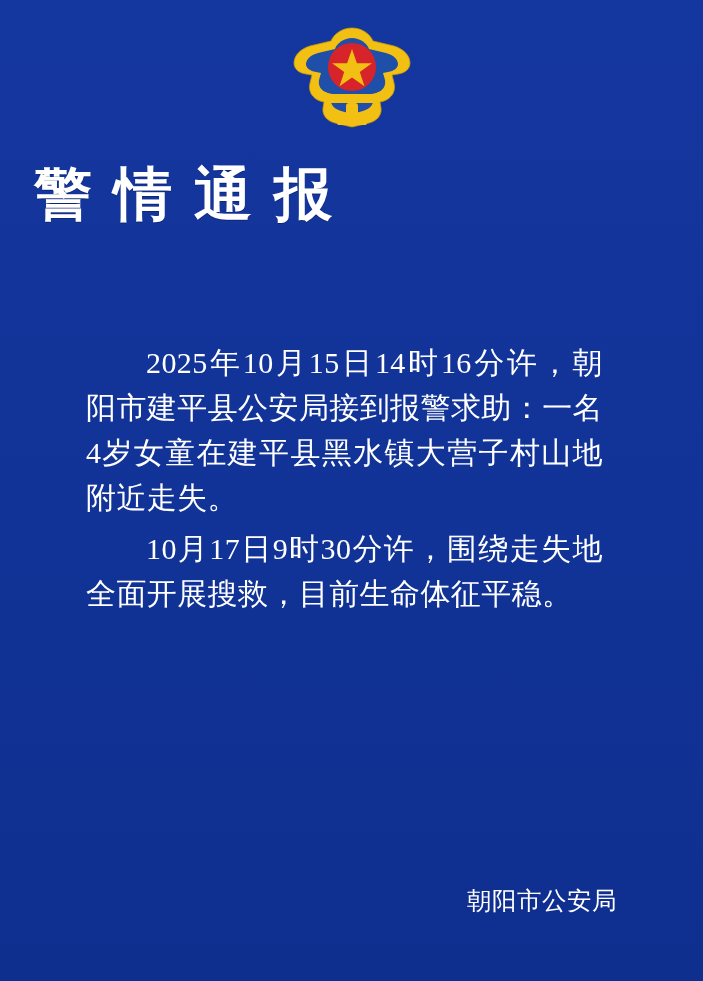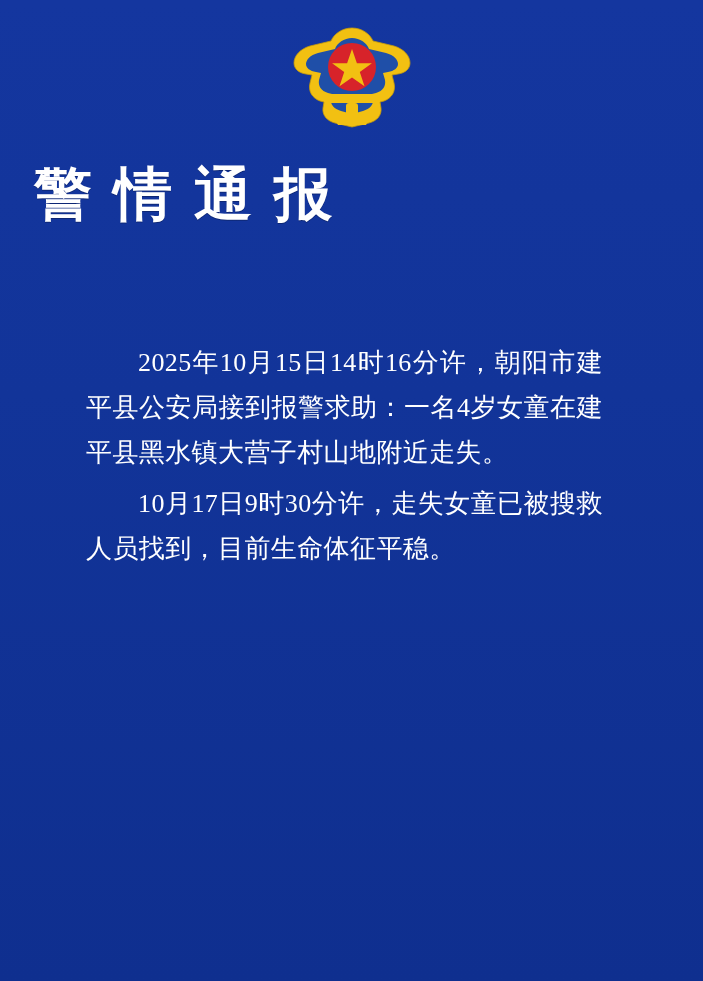--- a/index.html
+++ b/index.html
@@ -58,21 +58,21 @@
   }
 
   
   .body-text {
     position: absolute;
     top: 340px;
     left: 86px;
     width: 532px;
   }
   .para {
-    font-size: 26px;
+    font-size: 30px;
     line-height: 45px;
     text-indent: 2em;
     margin: 0 15px 6px 0;
     text-align: justify;
     text-justify: inter-ideograph;
     letter-spacing: 0.4px;
     color: #ffffff;
   }
 
   
@@ -113,19 +113,20 @@
         <rect x="56" y="81" width="12" height="16" rx="3" fill="#f2c012"></rect>
         <path d="M44 96 L80 96 L76 103 L48 103 Z" fill="#f2c012"></path>
       </svg>
     </div>
   </div>
 
   <div class="title">警情通报</div>
 
   <div class="body-text">
     <p class="para">2025年10月15日14时16分许，朝阳市建平县公安局接到报警求助：一名4岁女童在建平县黑水镇大营子村山地附近走失。</p>
-    <p class="para">10月17日9时30分许，走失女童已被搜救人员找到，目前生命体征平稳。</p>
+    <p class="para">10月17日9时30分许，围绕走失地全面开展搜救，目前生命体征平稳。</p>
   </div>
 
   <div class="signature">
+    <div class="sig-line">朝阳市公安局</div>
   </div>
 
 </div>
 
 </body></html>

